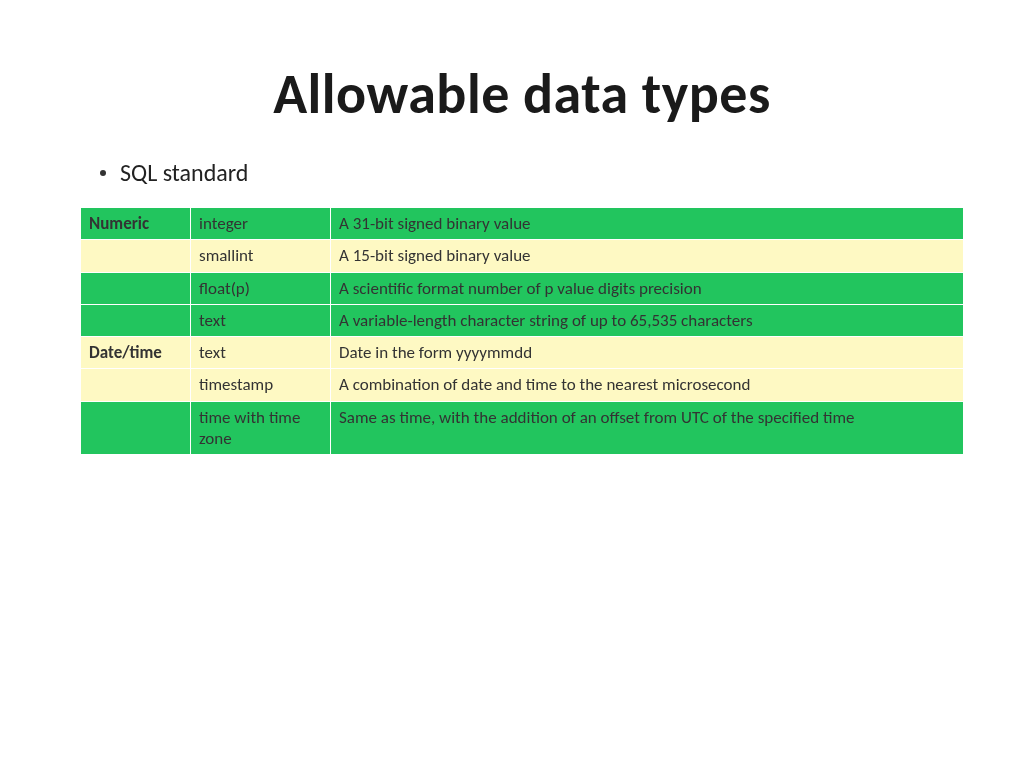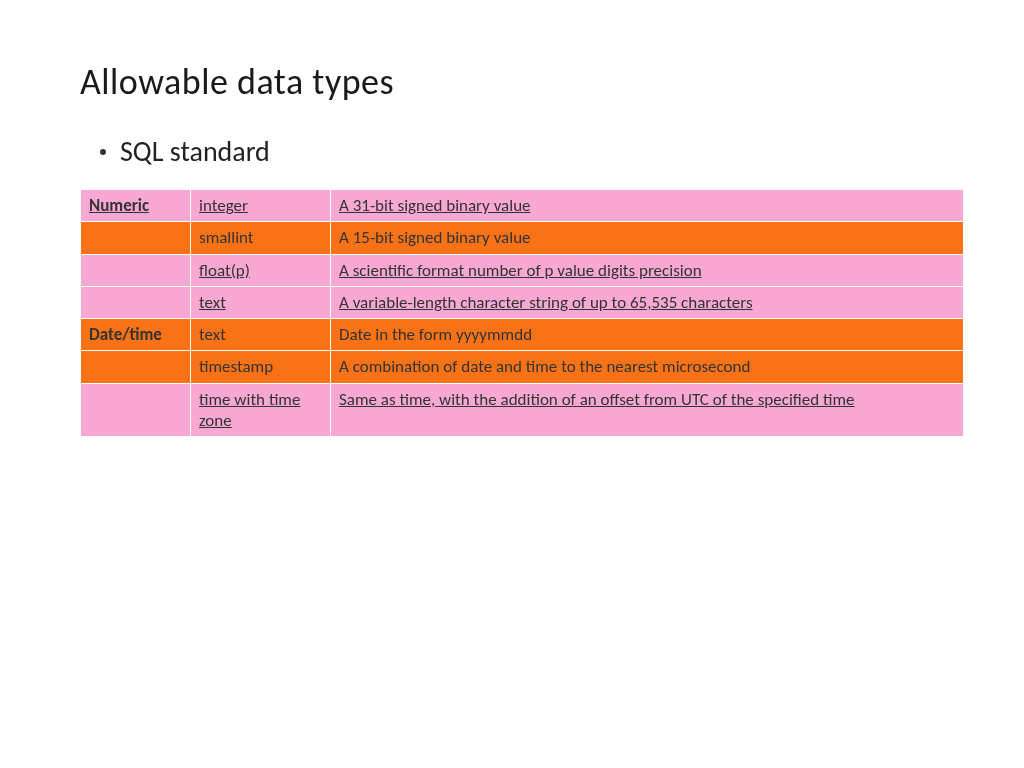--- a/index.html
+++ b/index.html
@@ -1,27 +1,27 @@
 <!DOCTYPE html>
 <html><head>
 <meta charset="utf-8">
 <style>
   * { box-sizing: border-box; margin: 0; padding: 0; }
   html, body { width: 1024px; height: 768px; background: #fff; font-family: Calibri, "Segoe UI", Arial, sans-serif; color: #222; }
   .slide { padding: 60px 60px 40px 80px; }
-  .title { font-size: 36px; font-weight: 400; color: #1a1a1a; margin-bottom: 30px; letter-spacing: 0.5px; }
+  .title { font-size: 56px; font-weight: 700; color: #1a1a1a; margin-bottom: 30px; letter-spacing: 0.5px; text-align: center; }
   .bullet-row { display: flex; align-items: center; margin: 0 0 20px 20px; }
   .bullet-dot { width: 6px; height: 6px; background: #333; border-radius: 50%; margin-right: 14px; }
-  .bullet-text { font-size: 28px; color: #222; }
+  .bullet-text { font-size: 24px; color: #222; }
   table { border-collapse: collapse; width: 100%; }
   td { border: 1px solid #fff; padding: 5px 8px; font-size: 17px; vertical-align: top; color: #333; line-height: 1.25; }
   td.col-cat { width: 110px; }
   td.col-type { width: 140px; }
-  .dark-row td { background: #f9a8d4; text-decoration: underline; }
-  .light-row td { background: #f97316; }
+  .dark-row td { background: #22c55e; }
+  .light-row td { background: #fef9c3; }
   .cat-head { font-weight: 600; }
 </style>
 </head>
 <body>
 
 <div class="slide">
   <h1 class="title">Allowable data types</h1>
 
   <div class="bullet-row">
     <span class="bullet-dot"></span>

